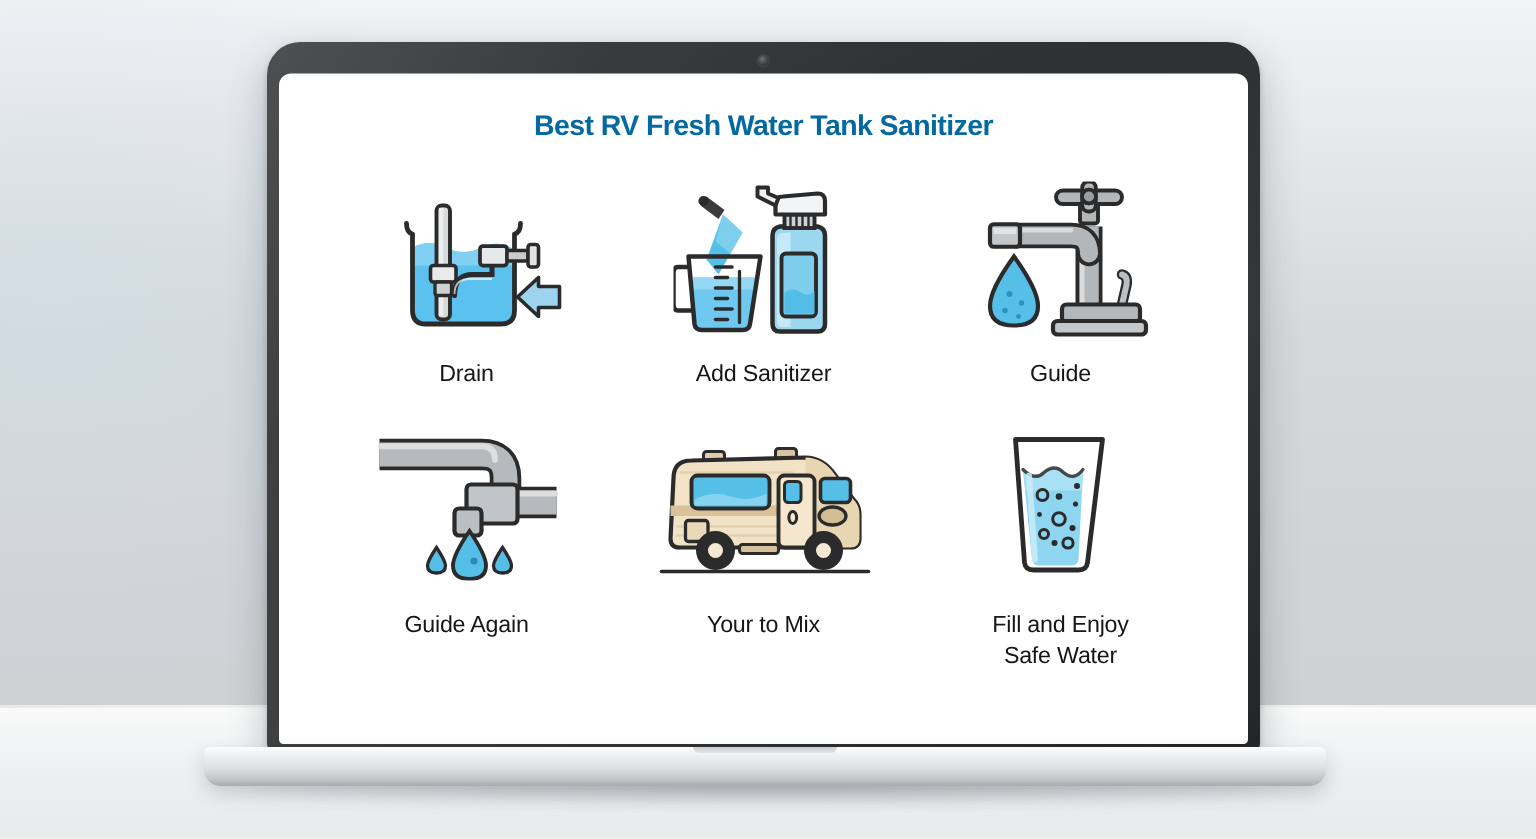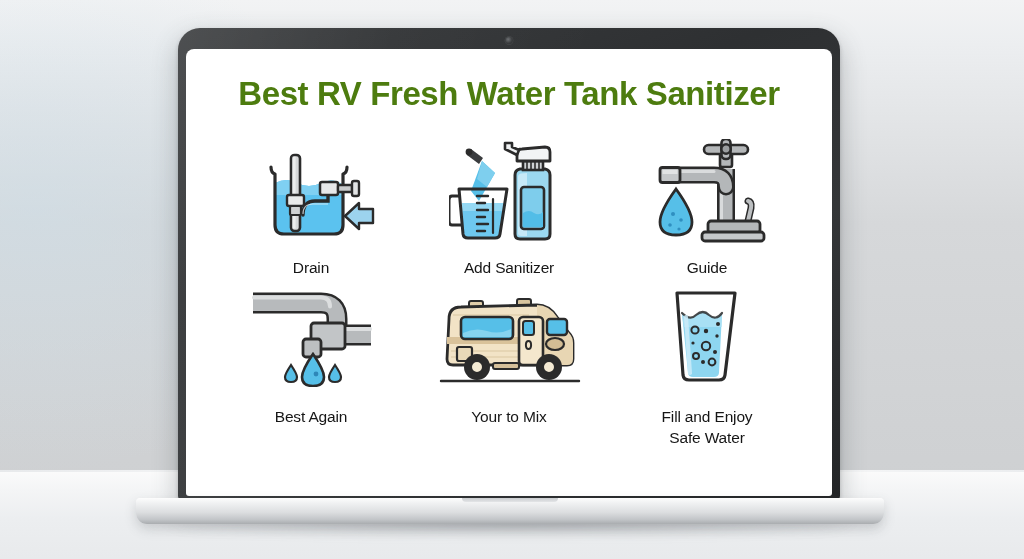--- a/index.html
+++ b/index.html
@@ -69,30 +69,30 @@
     background:linear-gradient(to bottom,#c9cccf,#e3e5e7);
   }
 
   
   #content {
     position:absolute; left:0; top:0; width:646px; height:447px;
     display:flex; flex-direction:column; align-items:center;
     padding:24px 26px 10px;
   }
   #title {
-    text-align:center; font-weight:bold; color:#4d7c0f;
-    font-size:33px; line-height:1.28; letter-spacing:-.4px;
+    text-align:center; font-weight:bold; color:#0369a1;
+    font-size:19px; line-height:1.28; letter-spacing:-.4px;
     max-width:560px;
   }
   #title .l2 { display:block; }
 
   #grid {
     margin-top:20px; width:100%;
     display:grid; grid-template-columns:repeat(3,1fr);
-    grid-template-rows:auto auto; 
+    grid-template-rows:auto auto; row-gap:18px;
   }
   .cell { display:flex; flex-direction:column; align-items:center; }
   .art { height:112px; display:flex; align-items:flex-end; justify-content:center; }
   .art svg { display:block; }
   .caption {
     margin-top:11px; text-align:center; color:#161616;
     font-size:15.5px; line-height:1.3; letter-spacing:-.15px;
   }
   .caption .l2 { display:block; }
   .r2 .art { height:118px; align-items:center; }
@@ -261,21 +261,21 @@
                   <rect x="56" y="52" width="18" height="18" rx="3" fill="#bcbfc1" stroke="#2b2b2b" stroke-width="2.8"></rect>
 
                   <path d="M66 68 q11 16 11 23 q0 9 -11 9 q-11 0 -11 -9 q0 -7 11 -23 Z" fill="#56bfe8" stroke="#2b2b2b" stroke-width="2.6" transform="translate(0,-1)"></path>
                   <circle cx="69" cy="87" r="2.4" fill="#2e87b8"></circle>
 
                   <path d="M44 78 q6 9 6 12 q0 5 -6 5 q-6 0 -6 -5 q0 -3 6 -12 Z" fill="#56bfe8" stroke="#2b2b2b" stroke-width="2.2"></path>
                   <path d="M88 78 q6 9 6 12 q0 5 -6 5 q-6 0 -6 -5 q0 -3 6 -12 Z" fill="#56bfe8" stroke="#2b2b2b" stroke-width="2.2"></path>
                 </svg>
               </div>
               <div class="caption">
-                <span>Best Again</span>
+                <span>Guide Again</span>
               </div>
             </div>
 
             <div class="cell r2">
               <div class="art">
                 <svg width="152" height="96" viewBox="0 0 152 96">
 
                   <rect x="36" y="12" width="14" height="7" rx="2" fill="#e0cda9" stroke="#2b2b2b" stroke-width="2"></rect>
                   <rect x="84" y="10" width="14" height="8" rx="2" fill="#d8c49e" stroke="#2b2b2b" stroke-width="2"></rect>
 

